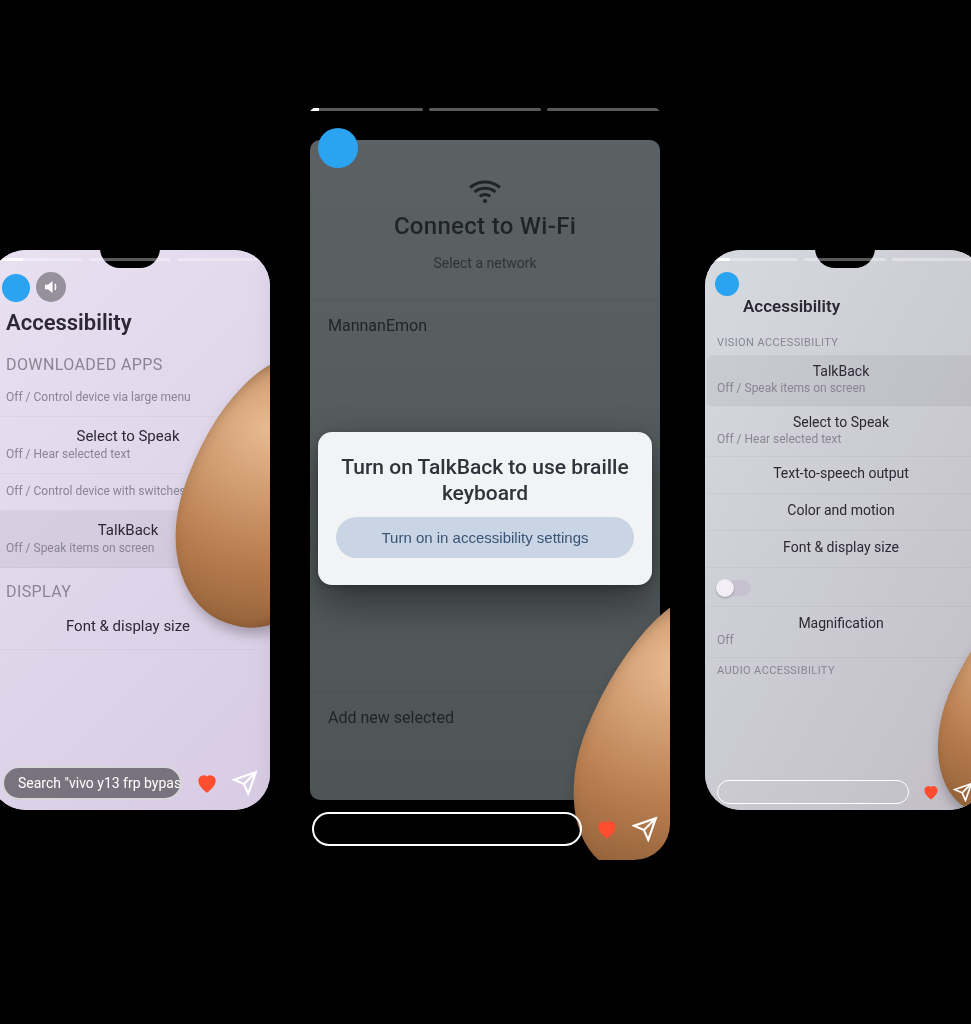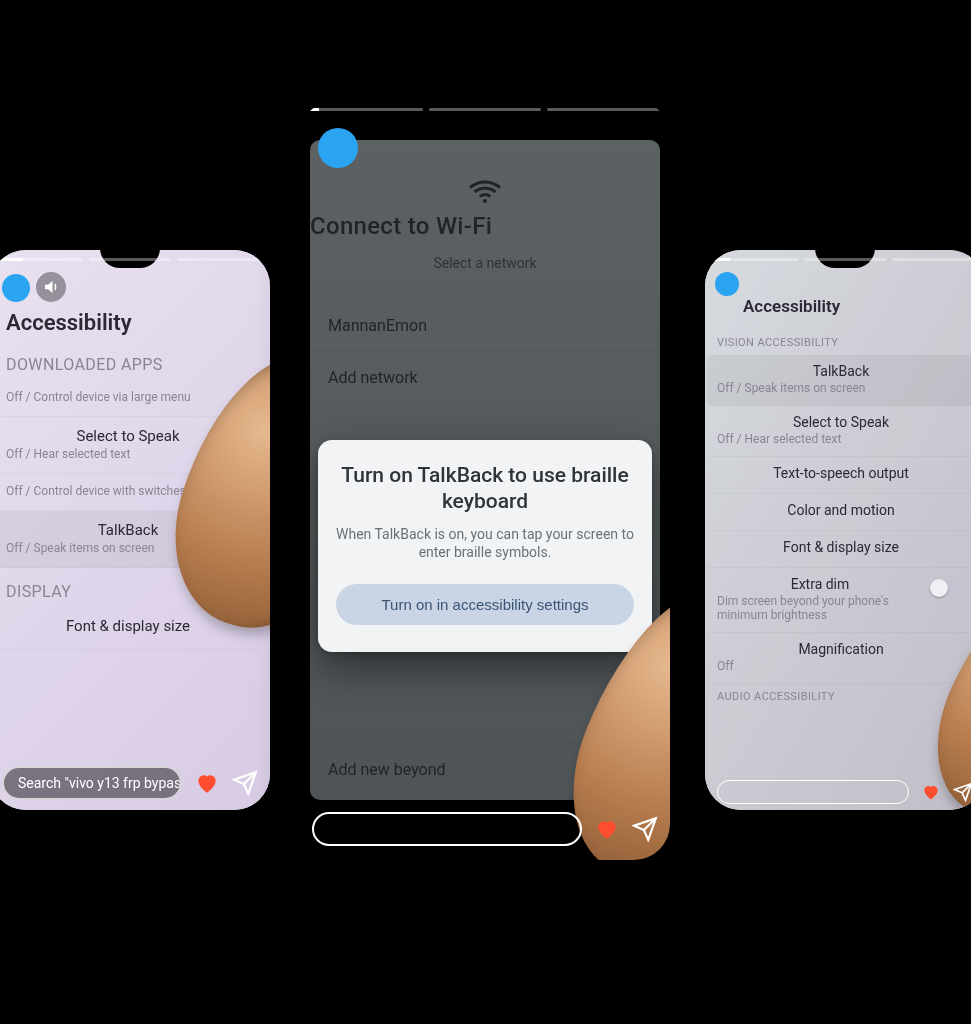--- a/index.html
+++ b/index.html
@@ -202,21 +202,21 @@
     color: #2b2b2b;
     padding-top: 40px;
     overflow: hidden;
   }
   .wifi-bg .wifi-icon {
     display: block;
     margin: 0 auto 8px auto;
     width: 36px; height: 24px;
   }
   .wifi-bg h2 {
-    text-align: left;
+    text-align: center;
     font-size: 24px;
     font-weight: 500;
     color: #2c3236;
     letter-spacing: .3px;
   }
   .wifi-bg .sub {
     text-align: center;
     font-size: 14px;
     color: #4a5256;
     margin-top: 15px;
@@ -224,21 +224,21 @@
   }
   .net-row {
     padding: 16px 18px;
     border-top: 1px solid rgba(0,0,0,.06);
     font-size: 16px;
     color: #2c3236;
   }
   .dialog {
     position: absolute;
     left: 18px; right: 18px;
-    top: 340px;
+    top: 332px;
     background: #f2f3f4;
     border-radius: 14px;
     box-shadow: 0 16px 40px rgba(0,0,0,.45), 0 2px 6px rgba(0,0,0,.2);
     padding: 22px 18px 14px 18px;
     color: #2b2b2b;
     z-index: 30;
   }
   .dialog h3 {
     font-size: 21px;
     font-weight: 500;
@@ -377,28 +377,26 @@
       <div class="wifi-bg">
         <svg class="wifi-icon" viewBox="0 0 24 16" fill="none" stroke="#2c3236" stroke-width="2">
           <path d="M2 5c6-5 14-5 20 0"></path>
             <path d="M5 8c4-3.4 10-3.4 14 0"></path>
             <path d="M8.5 11c2-1.8 5-1.8 7 0"></path>
             <circle cx="12" cy="14" r="1.4" fill="#2c3236" stroke="none"></circle>
         </svg>
         <h2>Connect to Wi-Fi</h2>
         <div class="sub">Select a network</div>
         <div class="net-row">MannanEmon</div>
-        <div class="net-row">Add network</div>
         <div style="height:340px"></div>
-        <div class="net-row">Add new beyond</div>
+        <div class="net-row">Add new selected</div>
       </div>
 
       <div class="dialog">
         <h3>Turn on TalkBack to use braille keyboard</h3>
-        <p>When TalkBack is on, you can tap your screen to enter braille symbols.</p>
         <button class="primary-pill">Turn on in accessibility settings</button>
       </div>
 
       <div class="finger" style="width:160px;height:300px;right:-20px;bottom:-40px;transform:rotate(22deg);"></div>
 
     </div>
 
     <div class="story-progress">
       <div class="seg">
           <div class="fill" style="width:8%"></div>
@@ -441,24 +439,20 @@
         <div class="row">
           <div class="row-title">Text-to-speech output</div>
         </div>
         <div class="row">
           <div class="row-title">Color and motion</div>
         </div>
         <div class="row">
           <div class="row-title">Font &amp; display size</div>
         </div>
         <div class="row with-toggle">
-          <div>
-            <div class="row-title">Extra dim</div>
-            <div class="row-sub">Dim screen beyond your phone's minimum brightness</div>
-          </div>
           <div class="toggle"></div>
         </div>
         <div class="row">
           <div class="row-title">Magnification</div>
           <div class="row-sub">Off</div>
         </div>
         <div class="section-label" style="margin-top:6px;">AUDIO ACCESSIBILITY</div>
       </div>
 
       <div class="finger" style="width:140px;height:260px;right:-50px;bottom:-30px;transform:rotate(25deg);"></div>

